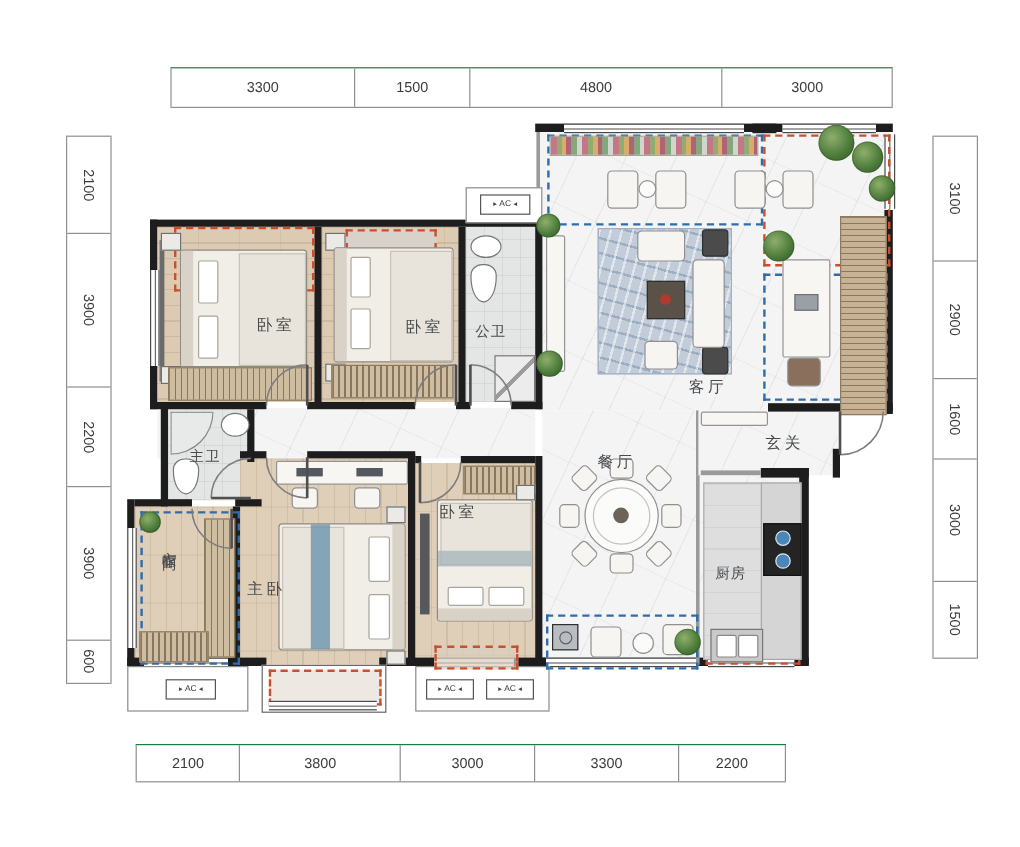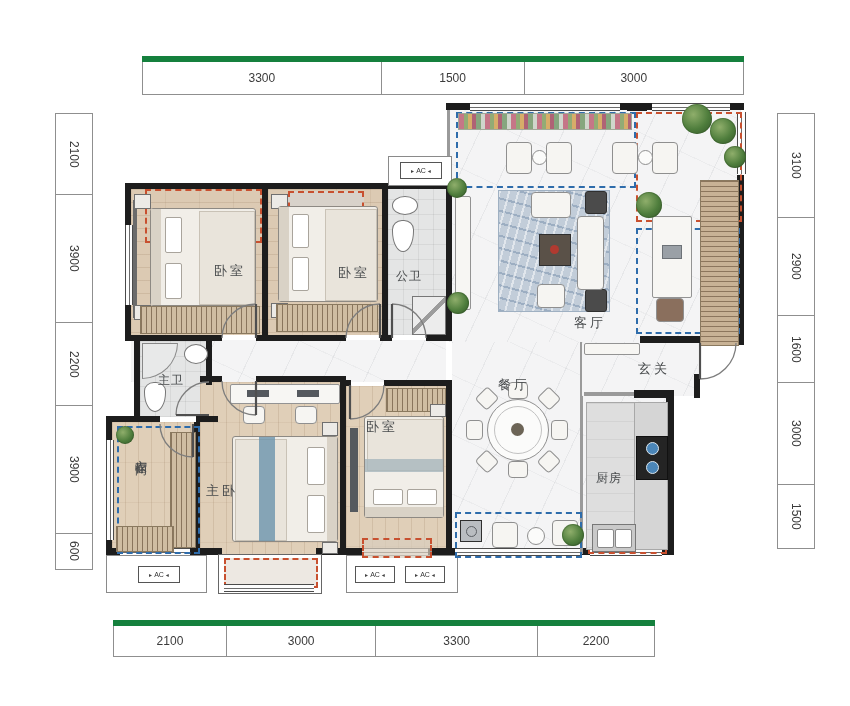--- a/index.html
+++ b/index.html
@@ -68,49 +68,55 @@
   
   .acpad{position:absolute;background:#fff;border:1px solid #8a8a8a}
   .acbox{position:absolute;background:#fff;border:1px solid #555;display:flex;align-items:center;justify-content:center;
     gap:2px;font-size:7px;color:#333}
   .acbox .tri{font-size:6px;line-height:1;color:#444}
   
   .lbl{position:absolute;font-size:13px;font-weight:500;color:#474a4c;letter-spacing:3px;white-space:nowrap}
   .lbl-v{writing-mode:vertical-rl;letter-spacing:2px}
   
   .dim{position:absolute;display:flex;font-size:12px;color:#3b3b3b}
-  .dim-h{flex-direction:row;border-top:6px solid #15803d;border-bottom:1px solid #8f8f8f}
+  .dim-h{flex-direction:row;border-top:1px solid #15803d;border-bottom:1px solid #8f8f8f}
   .dim-v{flex-direction:column;border-left:1px solid #8f8f8f;border-right:1px solid #8f8f8f}
   .dim-h .dc{border-left:1px solid #8f8f8f;display:flex;align-items:center;justify-content:center;min-width:0}
   .dim-h .dc:last-child{border-right:1px solid #8f8f8f}
   .dim-v .dc{border-top:1px solid #8f8f8f;display:flex;align-items:center;justify-content:center;min-height:0}
   .dim-v .dc:last-child{border-bottom:1px solid #8f8f8f}
   .dim-v .dc span{writing-mode:vertical-rl}
   svg.doors{position:absolute;left:0;top:0;pointer-events:none}
 </style>
 </head>
 <body>
 
 <div class="stage">
 
   <div class="dim dim-h" style="left:142px;top:56px;width:602px;height:32px">
     <div class="dc" style="flex-grow:33">
         <span>3300</span>
       </div>
     <div class="dc" style="flex-grow:18">
         <span>1500</span>
       </div>
+    <div class="dc" style="flex-grow:48">
+        <span>4800</span>
+      </div>
     <div class="dc" style="flex-grow:30">
         <span>3000</span>
       </div>
   </div>
 
   <div class="dim dim-h" style="left:113px;top:620px;width:542px;height:30px">
     <div class="dc" style="flex-grow:21">
         <span>2100</span>
+      </div>
+    <div class="dc" style="flex-grow:38">
+        <span>3800</span>
       </div>
     <div class="dc" style="flex-grow:30">
         <span>3000</span>
       </div>
     <div class="dc" style="flex-grow:33">
         <span>3300</span>
       </div>
     <div class="dc" style="flex-grow:22">
         <span>2200</span>
       </div>

